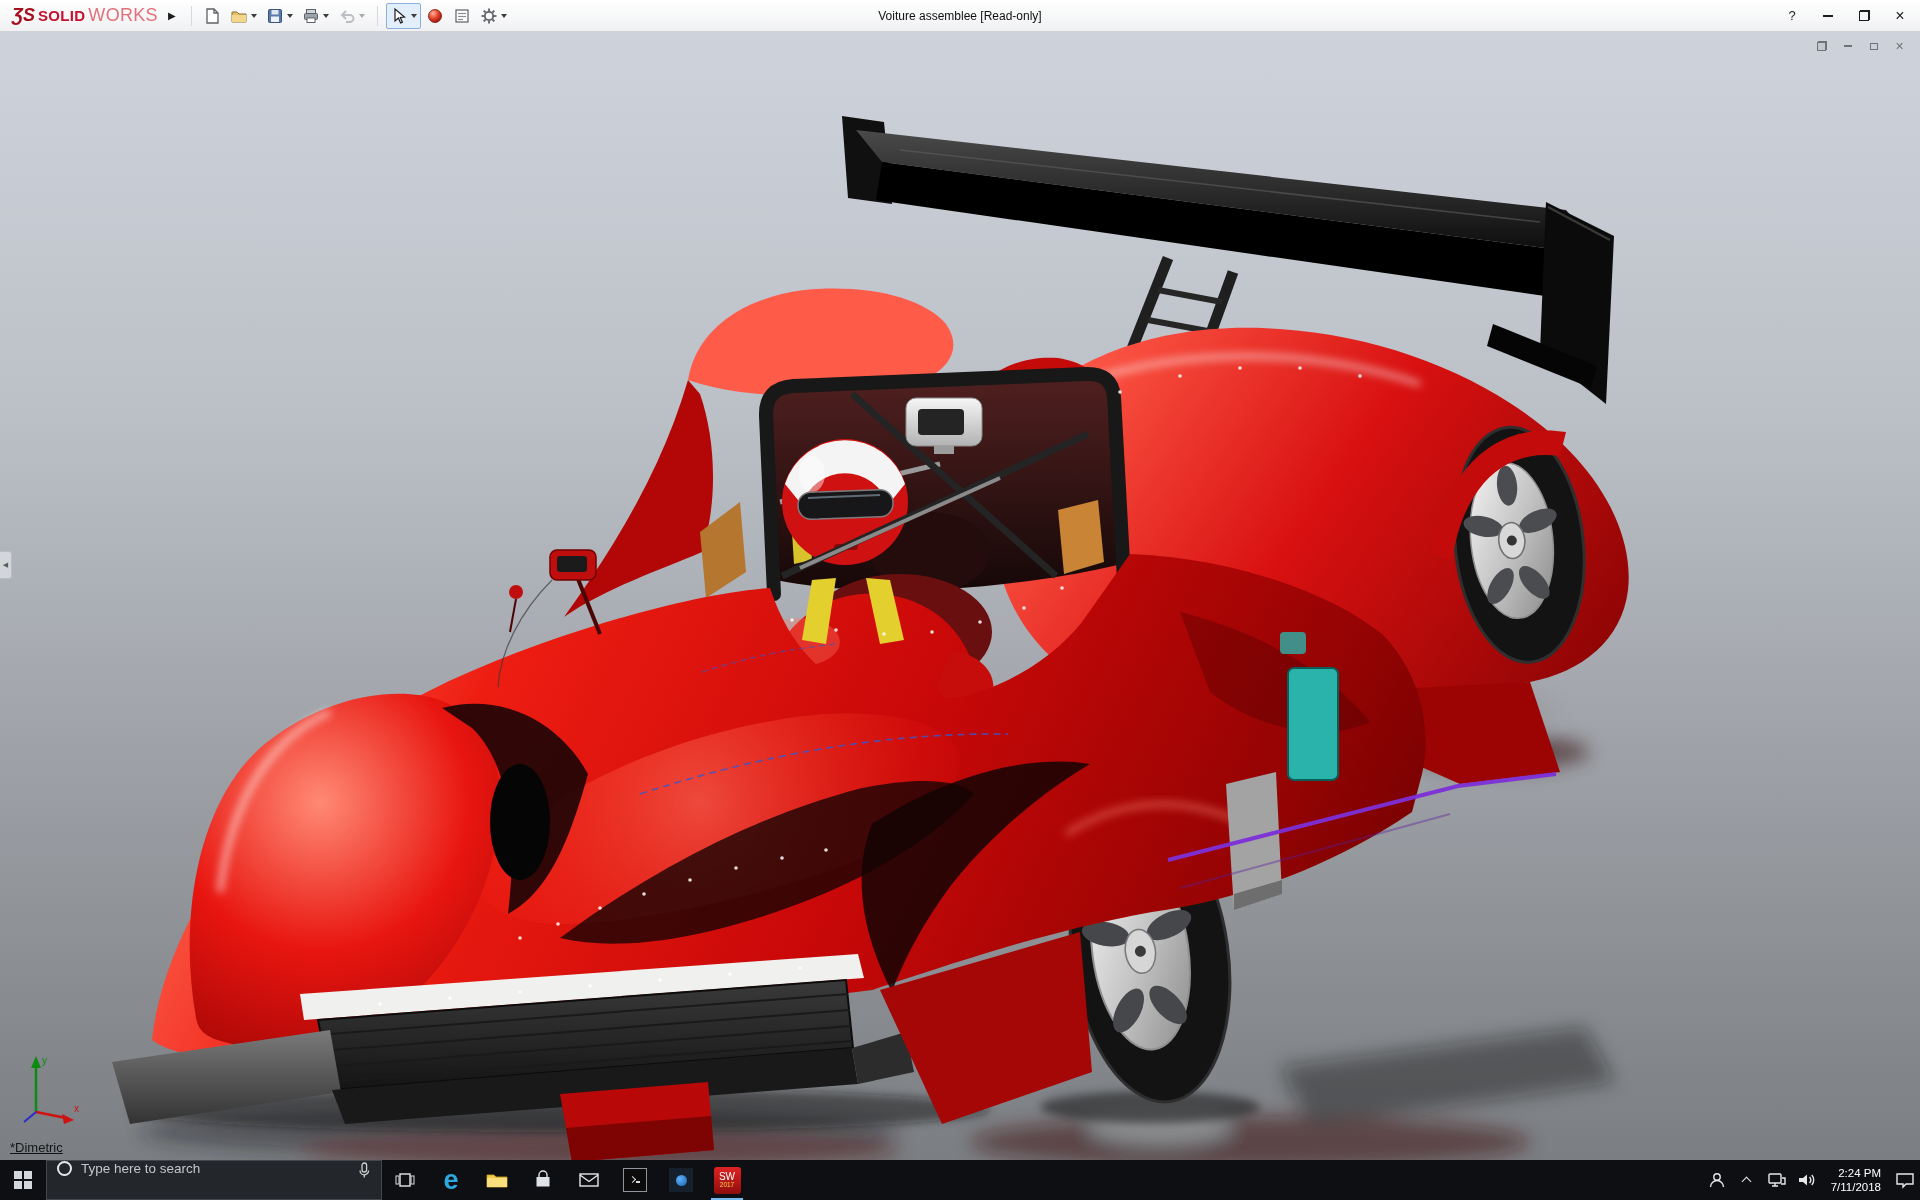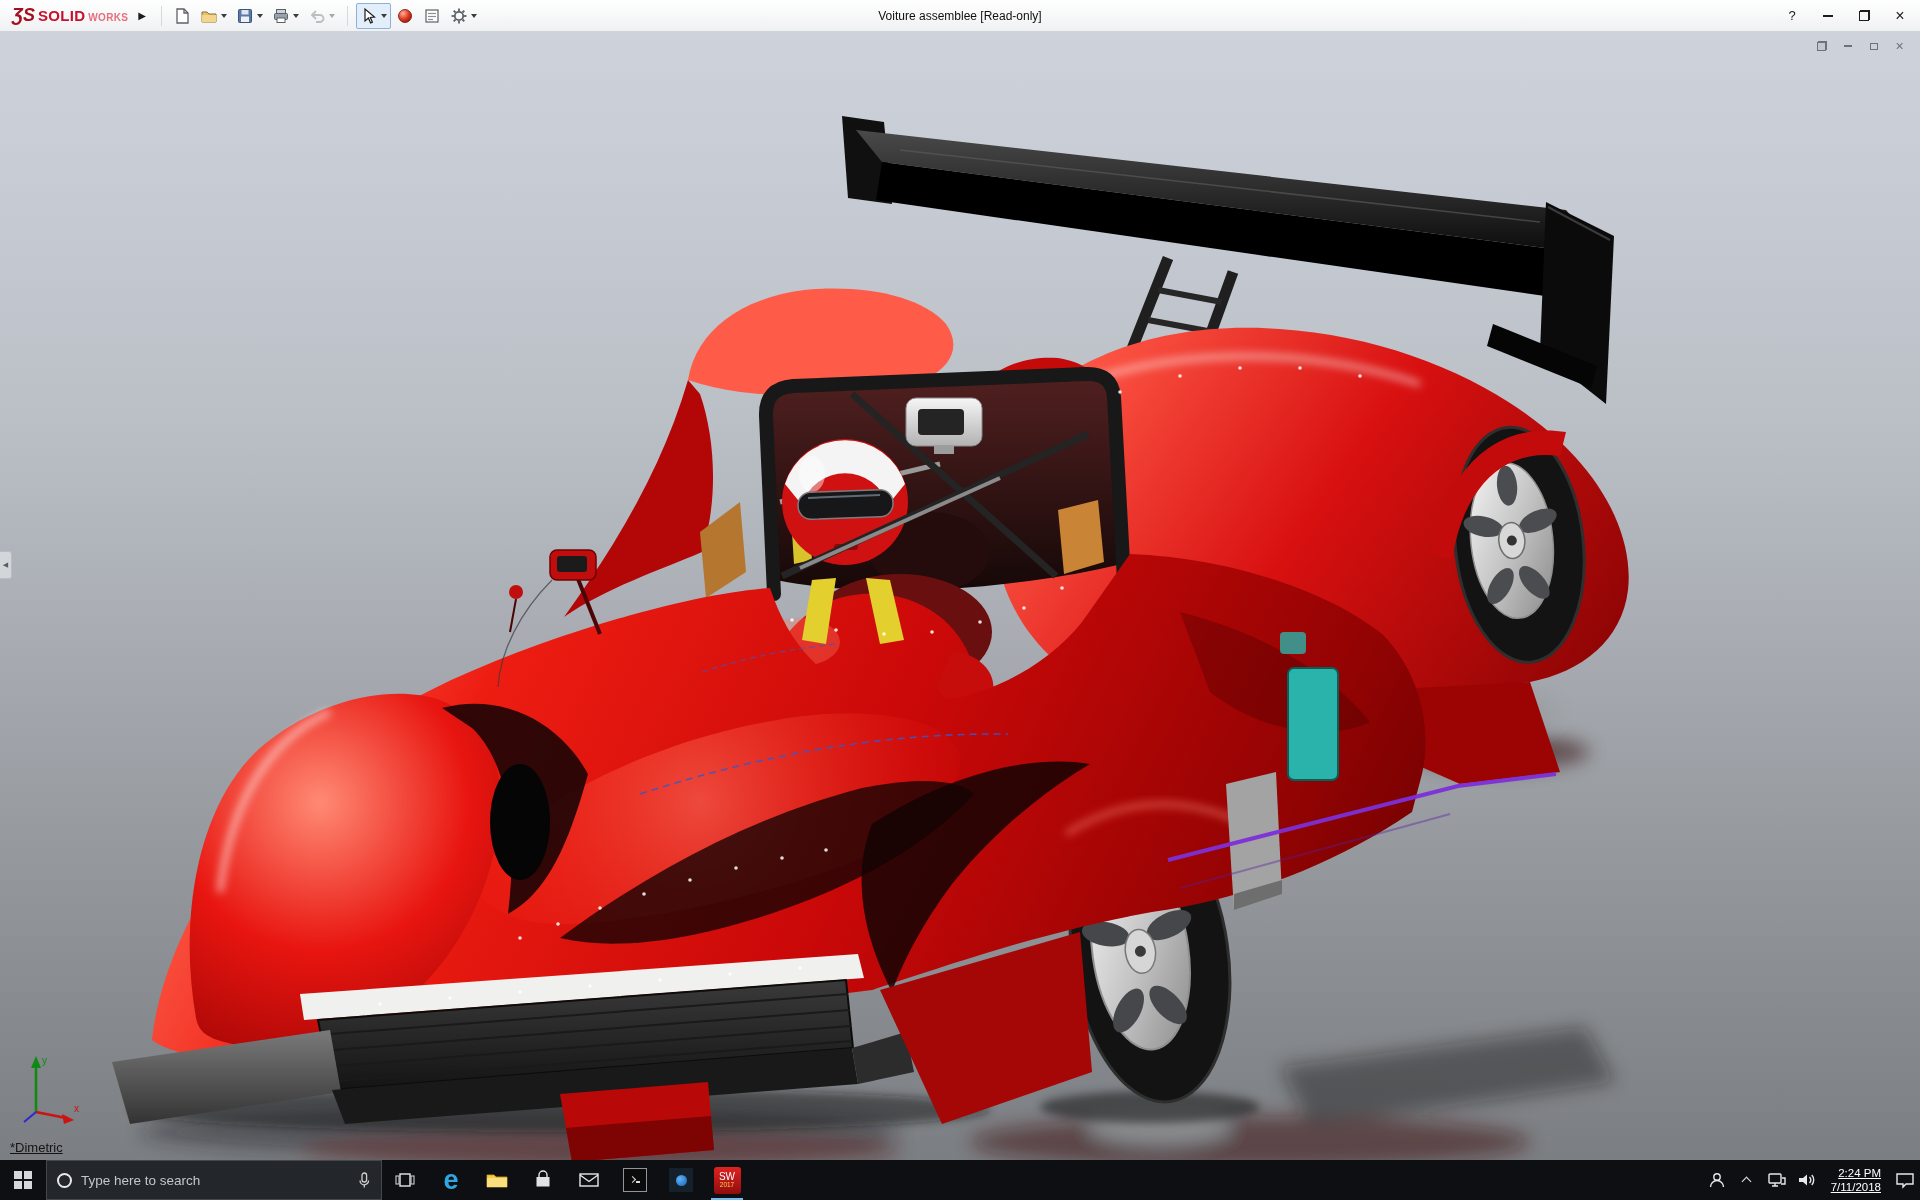--- a/index.html
+++ b/index.html
@@ -5,21 +5,21 @@
 <style>
   *{margin:0;padding:0;box-sizing:border-box;}
   html,body{width:1920px;height:1200px;overflow:hidden;font-family:"Liberation Sans",sans-serif;background:#000;}
   .screen{width:1920px;height:1200px;display:flex;flex-direction:column;}
 
   
   .titlebar{height:32px;display:flex;align-items:center;background:linear-gradient(#ffffff,#f0f1f3);border-bottom:1px solid #cfd2d6;position:relative;z-index:6;padding:0 2px;}
   .brand{display:flex;align-items:baseline;gap:3px;padding:0 6px 0 10px;}
   .brand .mark{font-weight:bold;font-style:italic;color:#a50f1c;font-size:18px;}
   .brand .solid{font-weight:700;color:#c8102e;font-size:15px;letter-spacing:.3px;}
-  .brand .works{font-weight:700;color:#e4707a;font-size:10px;letter-spacing:.3px;}
+  .brand .works{font-weight:400;color:#e4707a;font-size:18px;letter-spacing:.3px;}
   .flyout{font-size:10px;color:#1c1c1c;background:none;border:none;padding:2px 8px 2px 4px;cursor:default;}
   .tb-sep{width:1px;height:20px;background:#d6d9dd;margin:0 7px;}
   .toolbar{display:flex;align-items:center;gap:1px;}
   .tbtn{display:flex;align-items:center;height:26px;padding:0 3px;background:transparent;border:1px solid transparent;border-radius:2px;}
   .tbtn.active{background:#e3eefb;border-color:#8cb0dc;}
   .tbtn.disabled{opacity:.42;}
   .caret{width:0;height:0;border-left:3px solid transparent;border-right:3px solid transparent;border-top:4px solid #3c3c3c;margin-left:3px;}
   .apptitle{position:absolute;left:50%;transform:translateX(-50%);font-size:12px;color:#101010;white-space:nowrap;}
   .winctl{margin-left:auto;display:flex;align-items:center;}
   .winctl button{width:36px;height:28px;background:none;border:none;display:flex;align-items:center;justify-content:center;color:#1c1c1c;font-size:13px;}
@@ -41,40 +41,40 @@
   .dc-restore::after{content:"";position:absolute;left:0;bottom:0;width:7px;height:7px;border:1.2px solid #6f7276;background:#c3c8cf;}
   .collapse{position:absolute;left:0;top:46%;width:12px;height:28px;display:flex;align-items:center;justify-content:center;color:#5a5e63;font-size:7px;background:rgba(240,242,244,.55);border:1px solid #b9bcc0;border-left:none;border-radius:0 3px 3px 0;z-index:4;}
   .triad{position:absolute;left:14px;bottom:34px;z-index:3;}
   .viewlabel{position:absolute;left:10px;bottom:5px;font-size:13px;color:#141517;z-index:3;text-decoration:underline;}
 
   
   .taskbar{height:40px;background:#0d0f13;display:flex;align-items:stretch;z-index:7;}
   .tb-btn{width:46px;display:flex;align-items:center;justify-content:center;background:none;border:none;position:relative;}
   .winlogo{display:grid;grid-template-columns:8px 8px;grid-template-rows:8px 8px;gap:1.5px;}
   .winlogo i{background:#d4d8dd;display:block;}
-  .search{width:336px;display:flex;align-items:center;gap:9px;background:#23262b;border:1px solid #44484e;padding:0 10px;}
+  .search{width:336px;display:flex;align-items:flex-start;gap:9px;background:#23262b;border:1px solid #44484e;padding:0 10px;}
   .search input{flex:1;background:transparent;border:none;outline:none;color:#e8e8e8;font-size:13.5px;font-family:"Liberation Sans",sans-serif;}
   .search input::placeholder{color:#c3c6ca;}
   .cortana{width:15px;height:15px;border:2px solid #e8e8e8;border-radius:50%;flex:0 0 auto;}
   .edge-e{font-size:27px;font-weight:bold;color:#2ea7e0;line-height:1;}
   .tile{width:24px;height:24px;display:flex;align-items:center;justify-content:center;}
   .cmd-tile{background:#0b0b0b;border:1px solid #8f959b;}
   .cmd-mark{width:10px;height:6px;position:relative;}
   .cmd-mark::before{content:"";position:absolute;left:0;top:0;width:4px;height:4px;border-right:1.4px solid #ddd;border-bottom:1.4px solid #ddd;transform:rotate(-45deg);}
   .cmd-mark::after{content:"";position:absolute;right:0;bottom:0;width:4px;height:1.6px;background:#ddd;}
   .photos-tile{background:#14202c;}
   .photos-dot{width:11px;height:11px;border-radius:50%;background:radial-gradient(circle at 35% 35%,#5db4ff,#1b5faa);}
   .sw-tile{width:27px;height:27px;border-radius:3px;background:linear-gradient(#e02222,#8f0d0d);display:flex;flex-direction:column;align-items:center;justify-content:center;line-height:1;}
   .sw-tile .l1{font-size:10px;font-weight:normal;color:#fff;}
   .sw-tile .l2{font-size:6.5px;color:#ffd24a;}
   .active-line{position:absolute;left:7px;right:7px;bottom:0;height:2px;background:#76b9ed;}
   .tray{margin-left:auto;display:flex;align-items:center;}
   .tray .tb-btn{width:30px;}
   .chev{width:7px;height:7px;border-left:1.7px solid #e8e8e8;border-top:1.7px solid #e8e8e8;transform:rotate(45deg);margin-top:3px;}
-  .clock{display:flex;flex-direction:column;align-items:flex-end;justify-content:center;color:#fff;font-size:11.5px;line-height:14px;padding:0 9px;text-decoration:underline;}
+  .clock{display:flex;flex-direction:column;align-items:flex-end;justify-content:center;color:#fff;font-size:11.5px;line-height:14px;padding:0 9px;}
 </style>
 </head>
 <body>
 
 <div class="screen">
 
   <header class="titlebar">
     <div class="brand">
       <span class="mark">ƷS</span>
       <span class="solid">SOLID</span>

